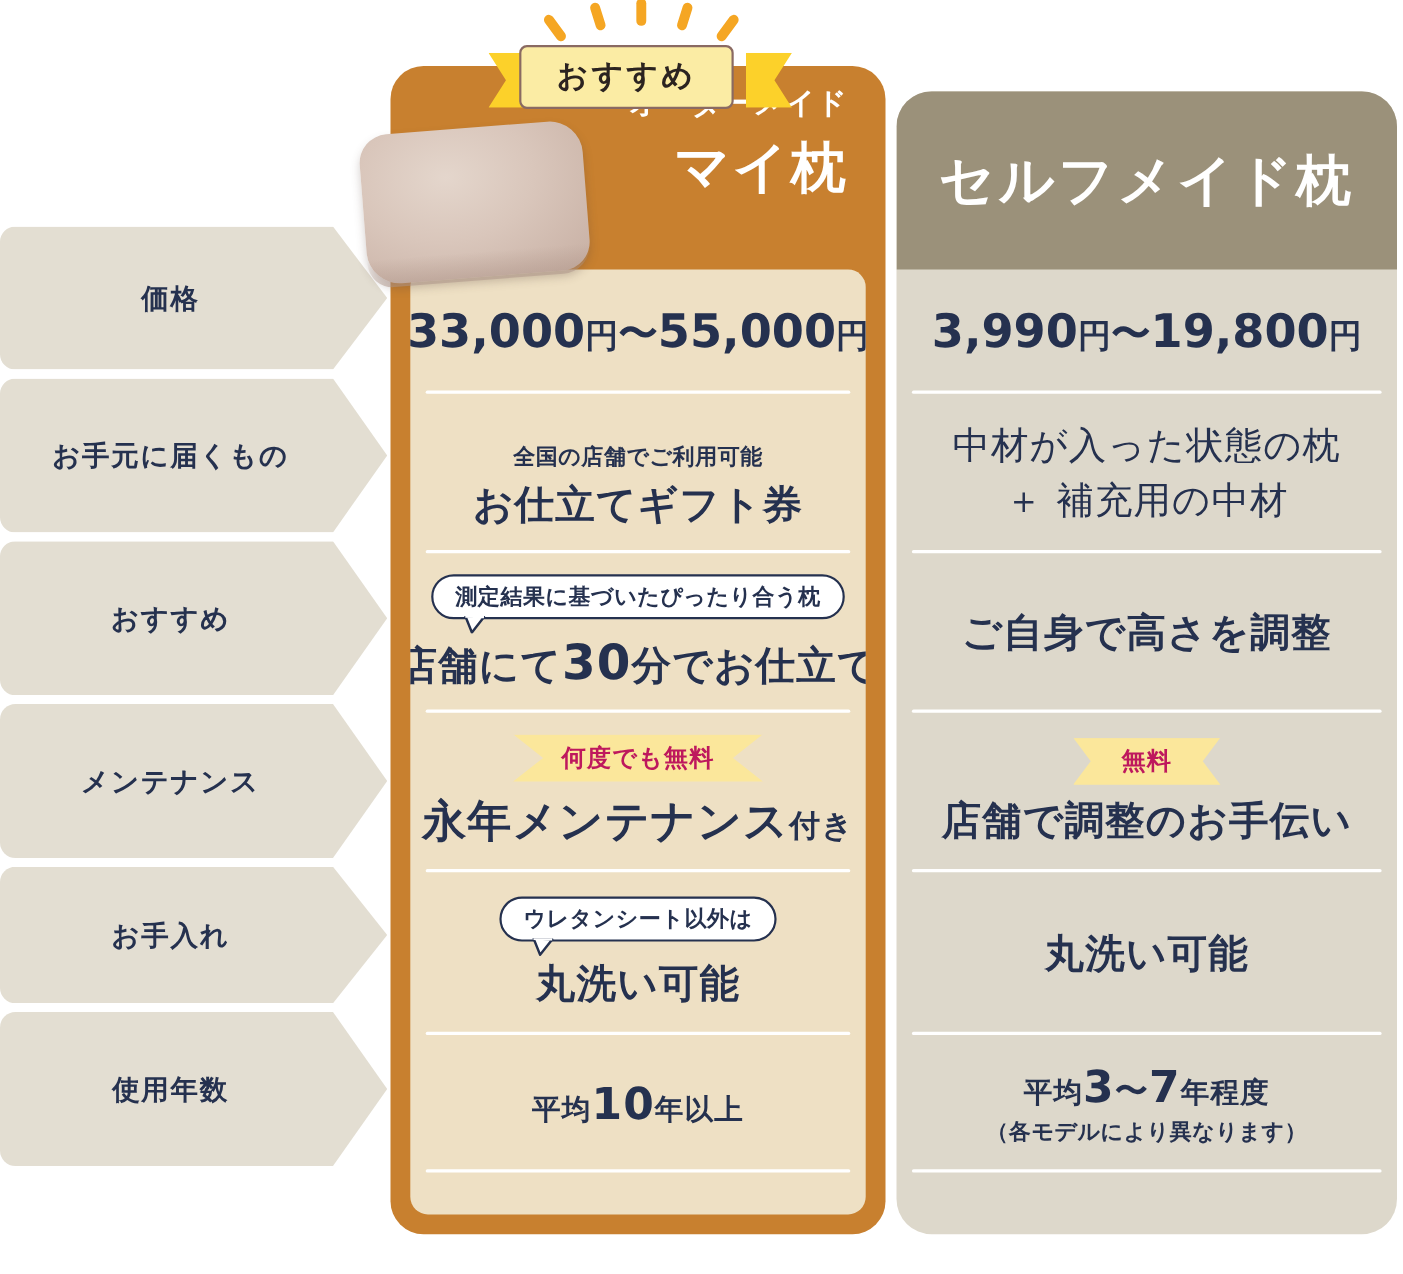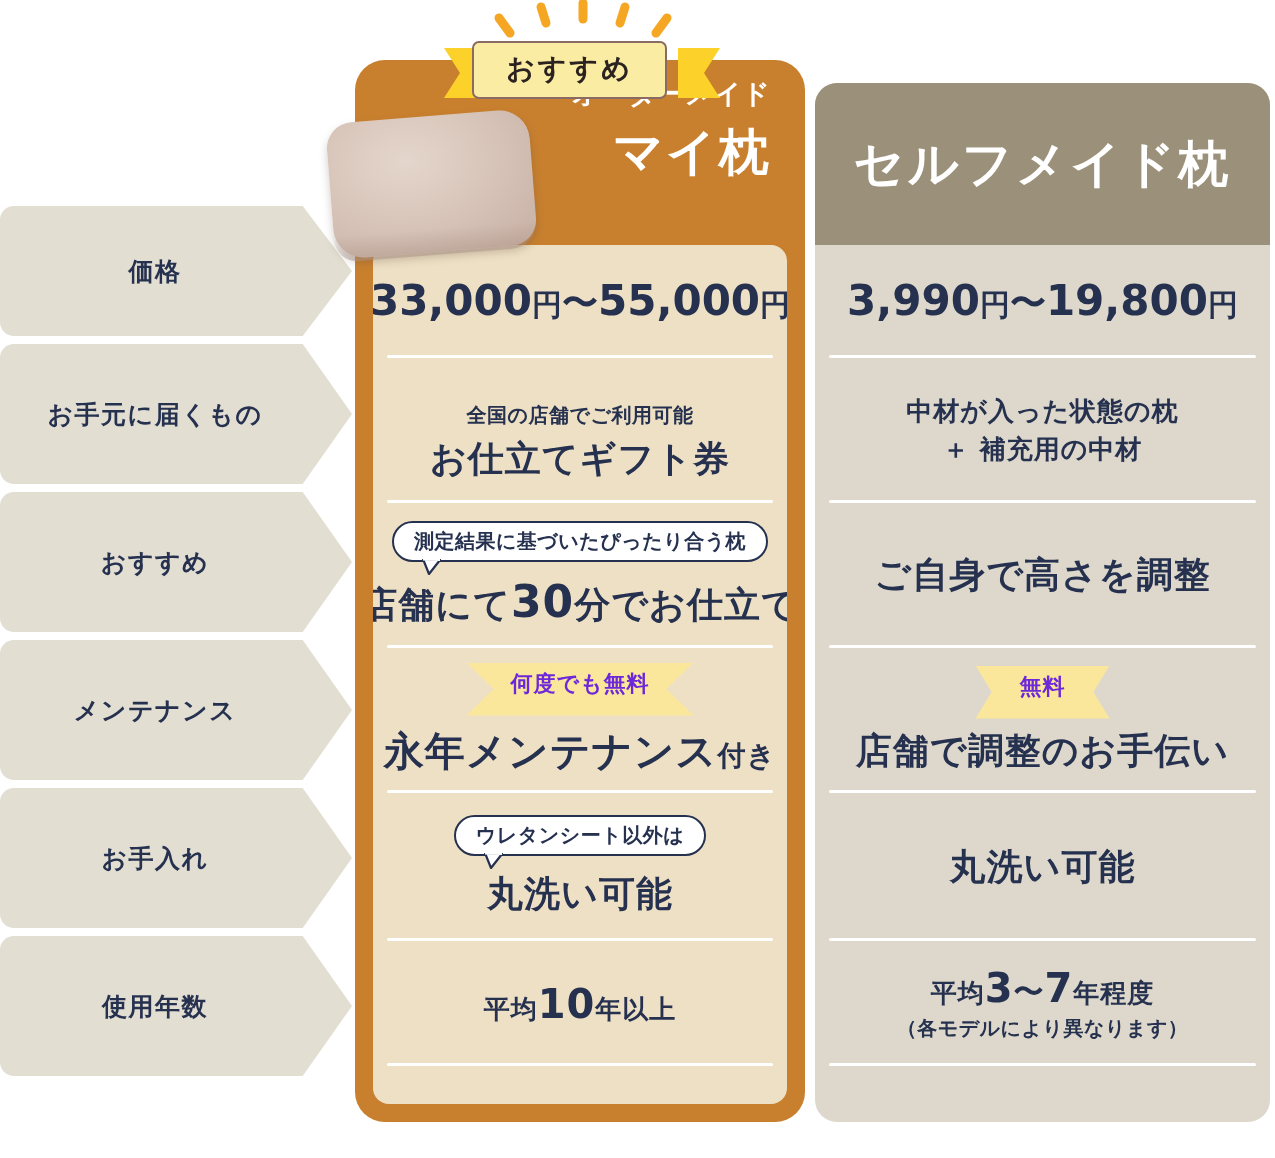--- a/index.html
+++ b/index.html
@@ -92,21 +92,21 @@
     overflow: hidden;
   }
 
   
   .plain-card {
     position: absolute;
     left: 815px;
     top: 83px;
     width: 455px;
     height: 1039px;
-    border-radius: 22px;
+    border-radius: 32px;
     overflow: hidden;
     background: #ddd8cb;
   }
   .plain-head {
     height: 162px;
     background: #9b917a;
     display: flex;
     align-items: center;
     justify-content: center;
   }
@@ -163,22 +163,22 @@
     white-space: nowrap;
     margin-top: 24px;
   }
   .big-line {
     font-size: 36px;
     font-weight: 700;
     letter-spacing: 1px;
     white-space: nowrap;
   }
   .med-line {
-    font-size: 26px;
-    font-weight: 700;
+    font-size: 34px;
+    font-weight: 400;
     letter-spacing: 1px;
     white-space: nowrap;
     line-height: 1.45;
   }
   .tiny-note {
     font-size: 20px;
     font-weight: 700;
     letter-spacing: 0.5px;
     white-space: nowrap;
     margin-top: 2px;
@@ -211,25 +211,25 @@
     bottom: -13px;
     width: 22px;
     height: 16px;
   }
 
   
   .ribbon {
     display: inline-block;
     position: relative;
     background: #fbe79b;
-    color: #6d28d9;
+    color: #be185d;
     font-size: 22px;
     font-weight: 700;
     letter-spacing: 1px;
-    padding: 6px 44px 17px;
+    padding: 6px 44px 7px;
     margin-bottom: 8px;
     white-space: nowrap;
     -webkit-clip-path: polygon(0 0, 100% 0, 88% 50%, 100% 100%, 0 100%, 12% 50%);
     clip-path: polygon(0 0, 100% 0, 88% 50%, 100% 100%, 0 100%, 12% 50%);
   }
 
   
   .badge-group {
     position: absolute;
     left: 432px;
@@ -306,21 +306,21 @@
   </div>
   <div class="label-arrow" style="height:140px">
     <span class="ltext">お手元に届くもの</span>
   </div>
   <div class="label-arrow" style="height:140px">
     <span class="ltext">おすすめ</span>
   </div>
   <div class="label-arrow" style="height:140px">
     <span class="ltext">メンテナンス</span>
   </div>
-  <div class="label-arrow" style="height:140px">
+  <div class="label-arrow" style="height:124px">
     <span class="ltext">お手入れ</span>
   </div>
   <div class="label-arrow" style="height:140px">
     <span class="ltext">使用年数</span>
   </div>
 </div>
 
 <div class="plain-card">
   <div class="plain-head">
     <span class="plain-title">セルフメイド枕</span>

